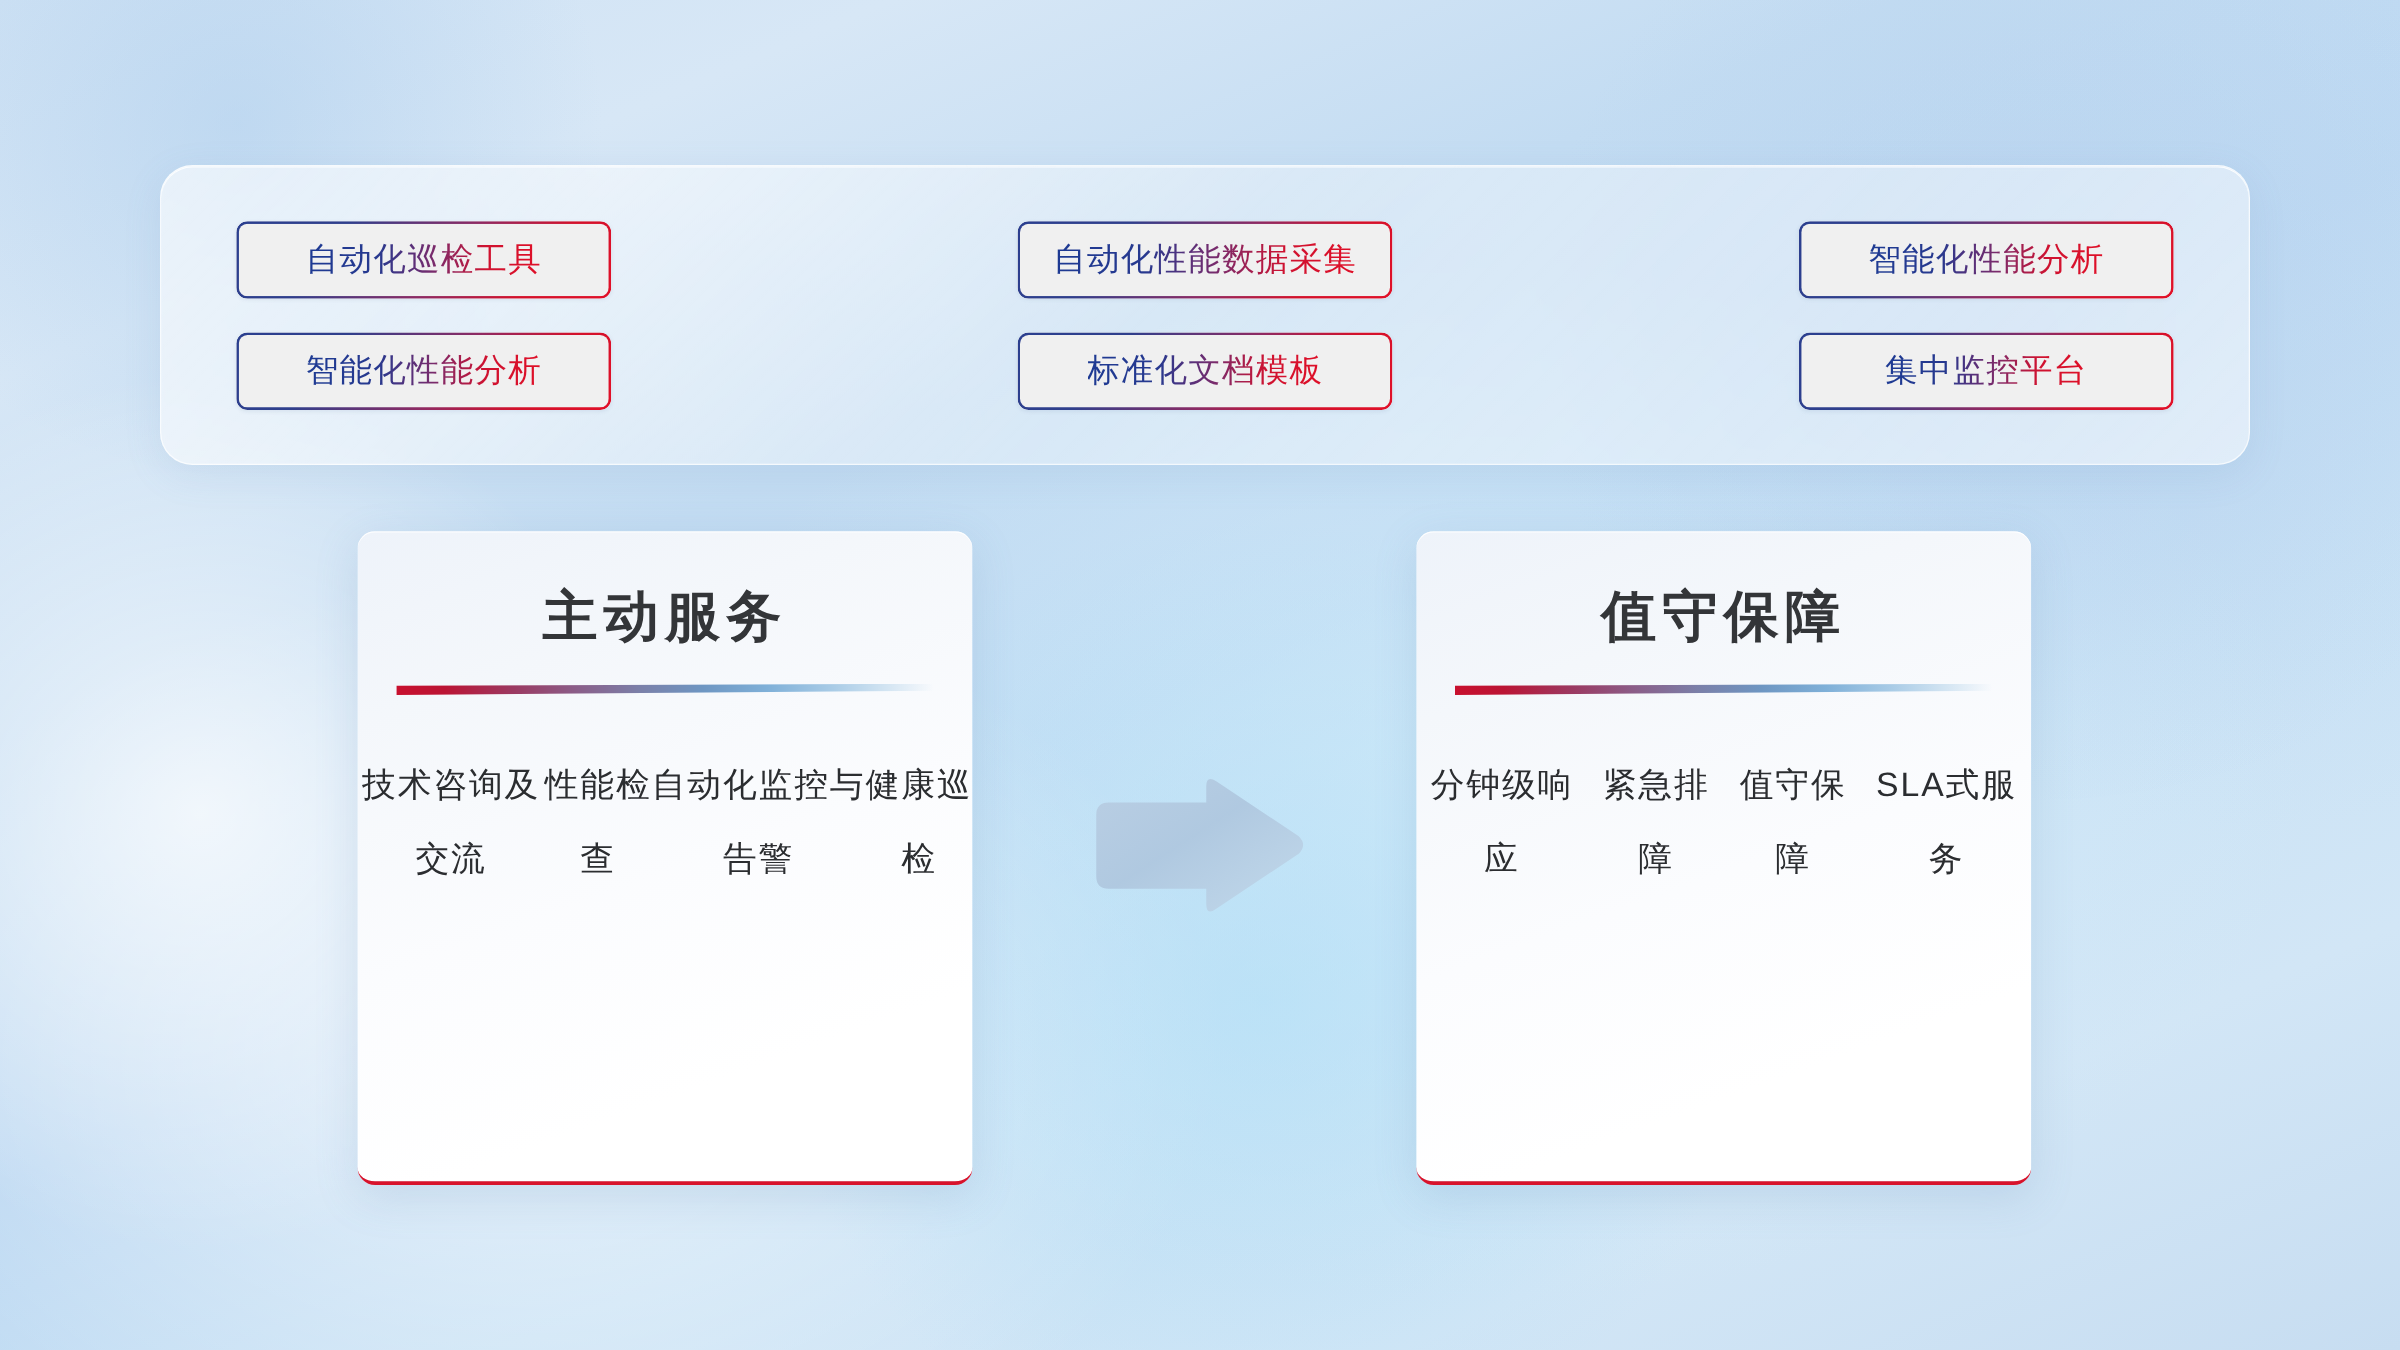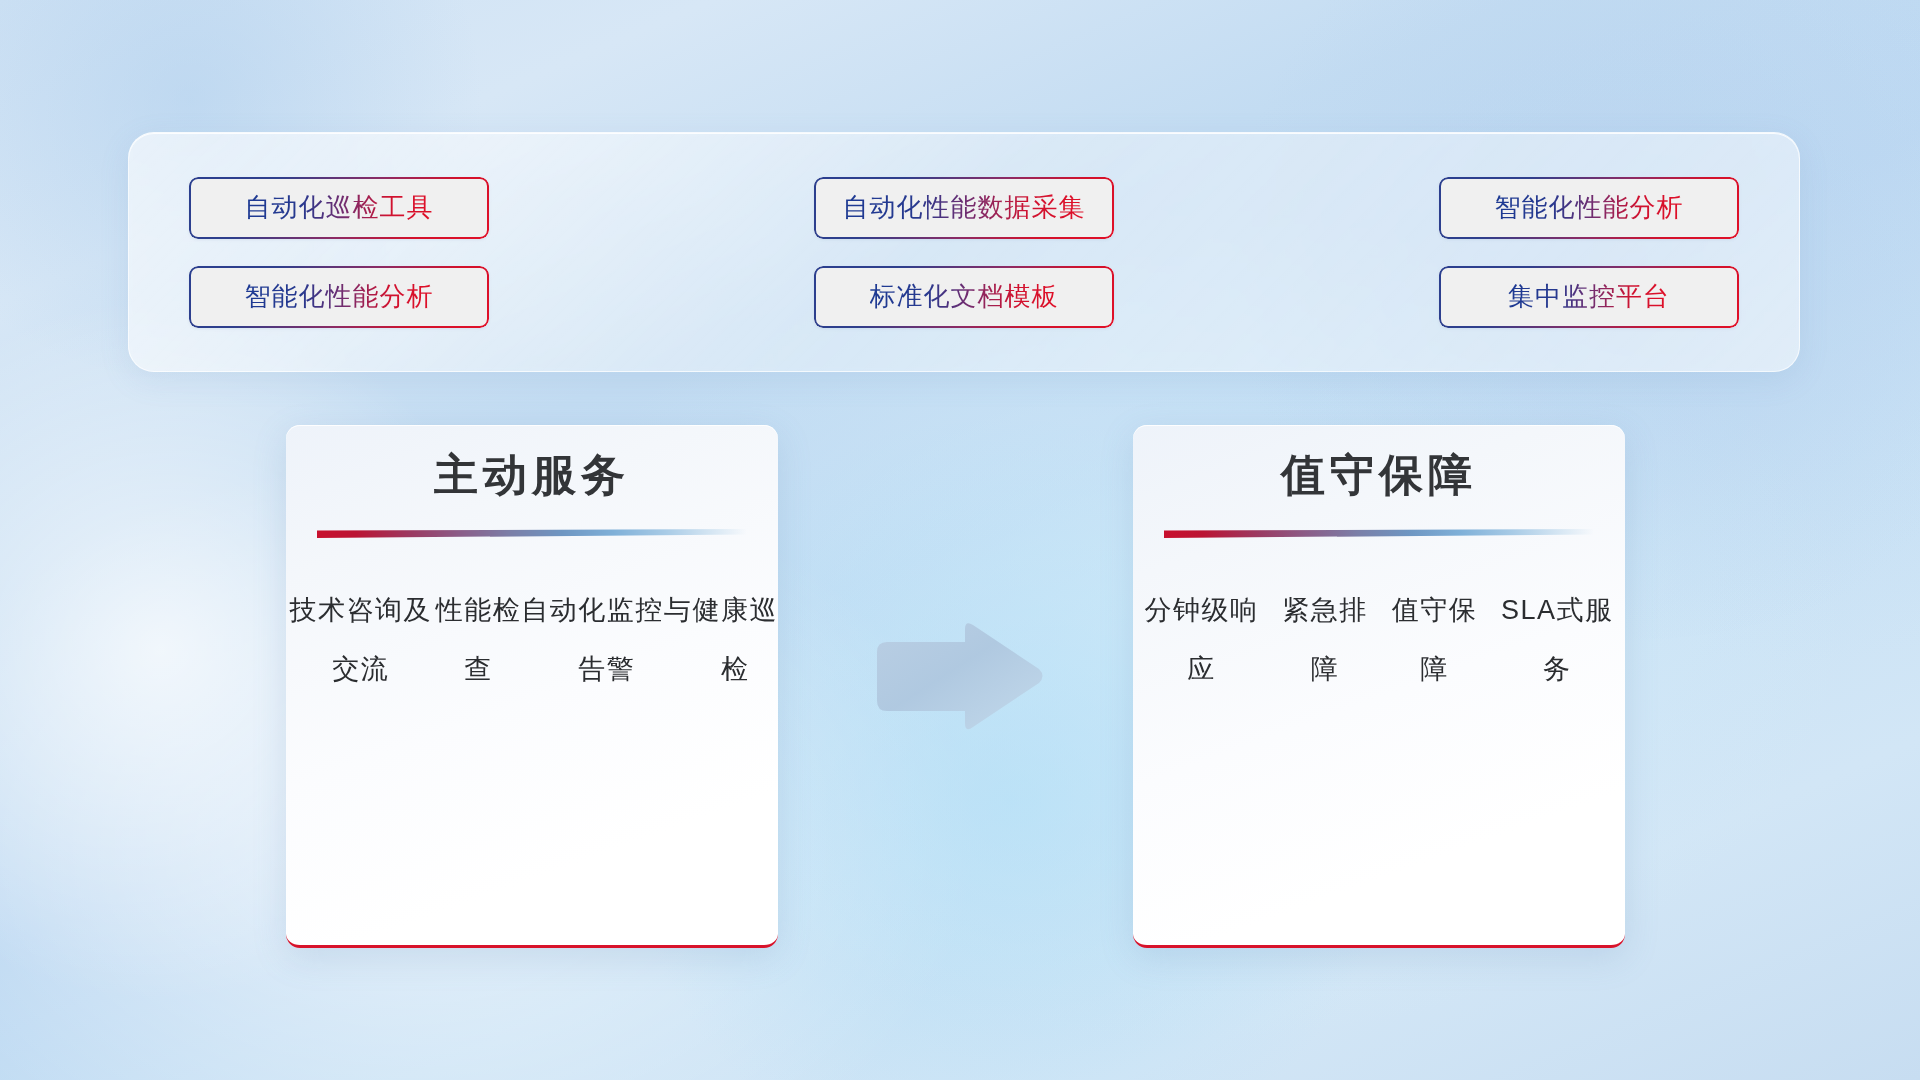--- a/index.html
+++ b/index.html
@@ -71,21 +71,21 @@
     border-radius:14px;
     background:linear-gradient(160deg, #eef3fa 0%, #f4f7fb 22%, #fbfcfe 52%, #ffffff 78%, #ffffff 100%);
     border-bottom:3px solid #d8132b;
     box-shadow:0 10px 34px rgba(100,140,185,0.18), 0 1px 0 rgba(255,255,255,0.9) inset;
     overflow:hidden;
   }
   .card-left  { left:286px; }
   .card-right { left:1133px; }
 
   .card-title {
-    margin-top:21px;
+    margin-top:39px;
     text-align:center;
     font-size:44px; font-weight:700; letter-spacing:5px;
     color:#333538;
   }
   .divider-wrap { margin:24px auto 0; width:430px; height:10px; position:relative; }
   .divider {
     position:absolute; left:0; top:0; width:100%; height:9px;
     background:linear-gradient(90deg,
       #c8102e 0%, #bb1434 9%, #9b3a62 22%, #8b5c87 33%,
       #7b7fa8 45%, #6e96c2 57%, #7fb0d8 69%, #a8cbe6 81%,

